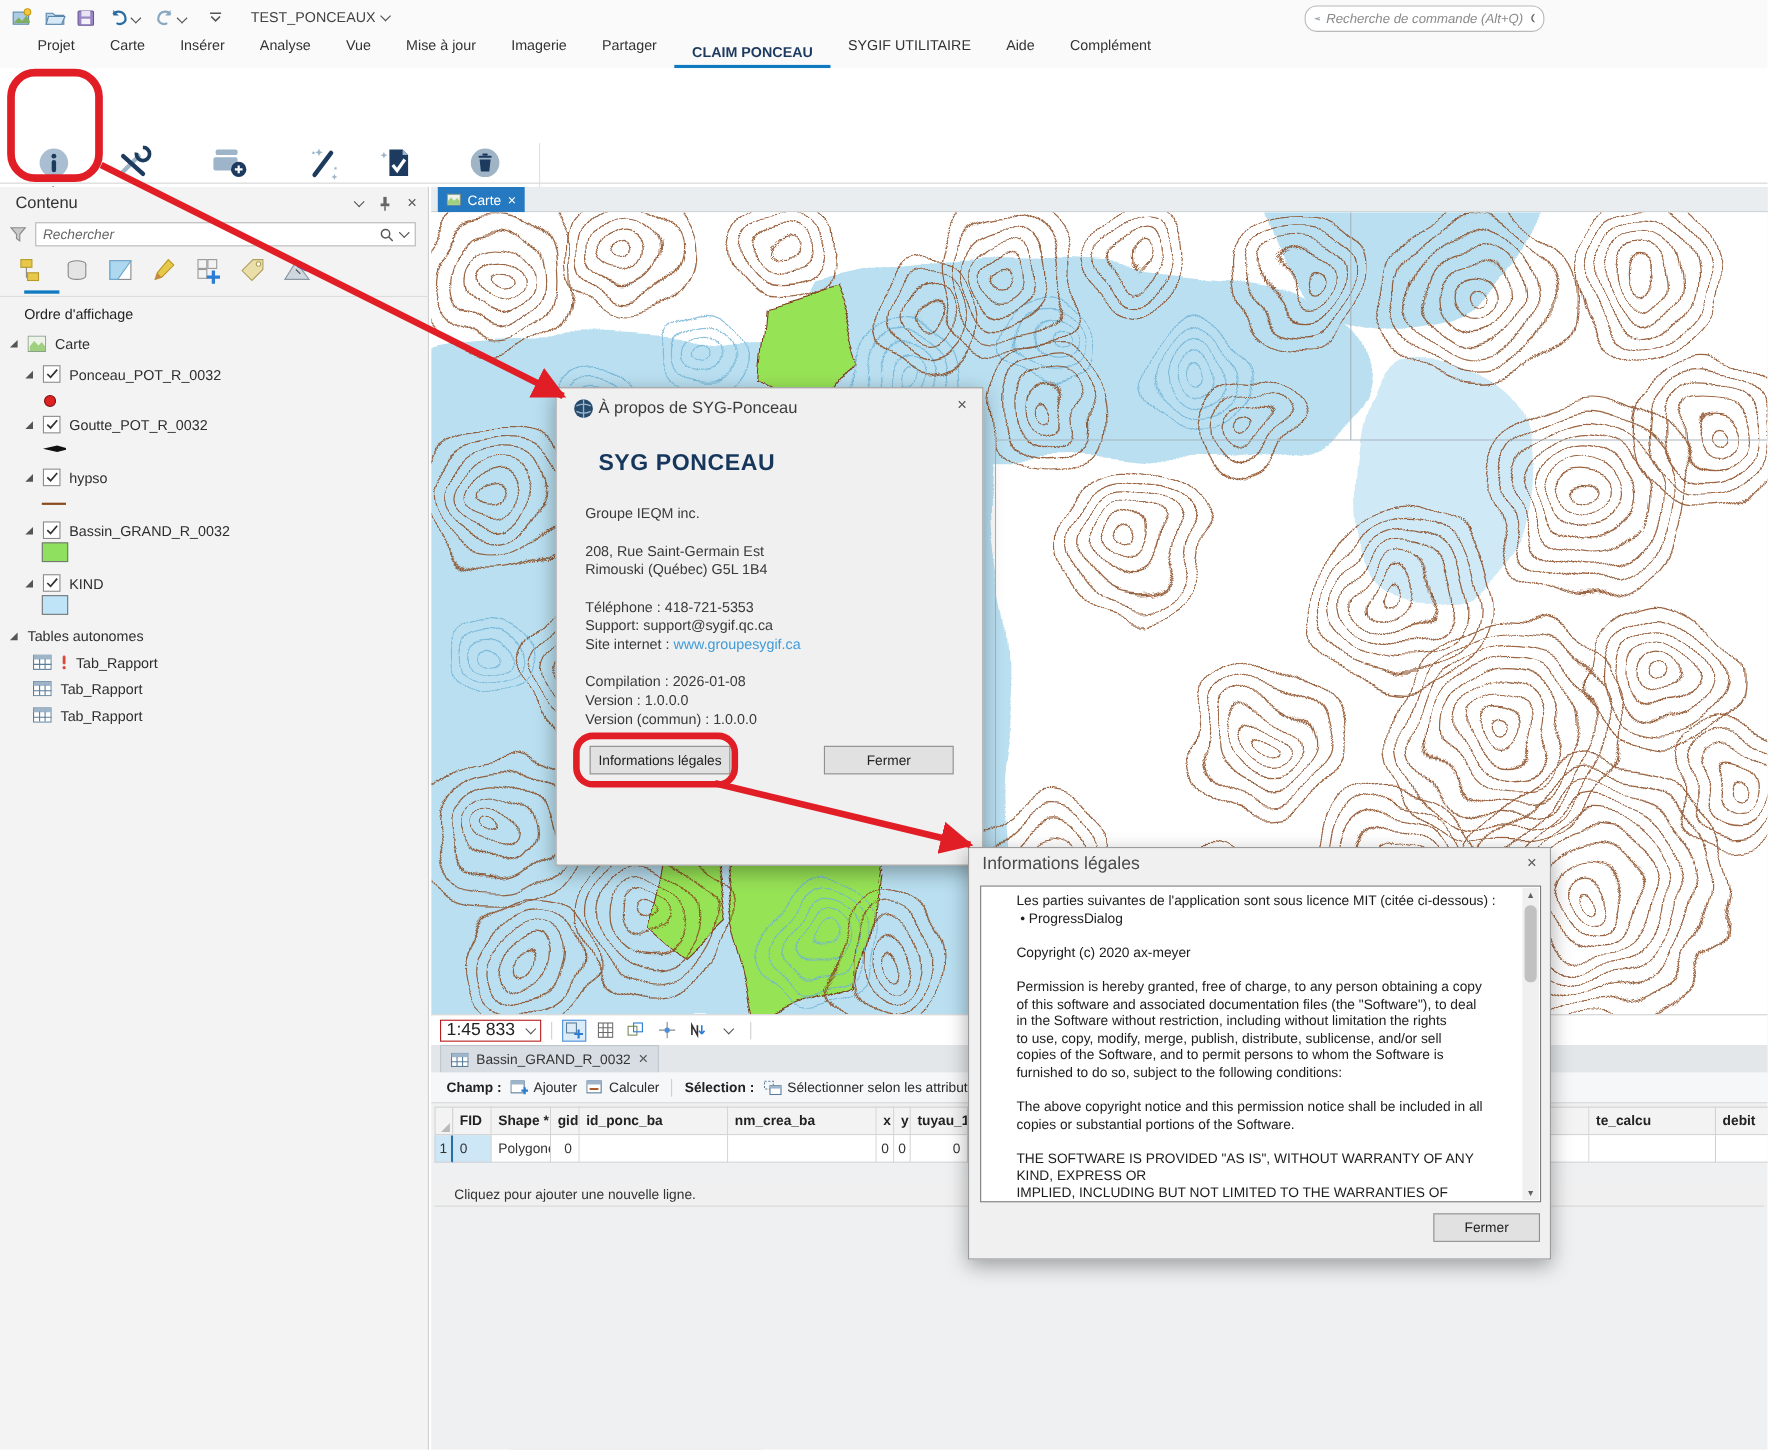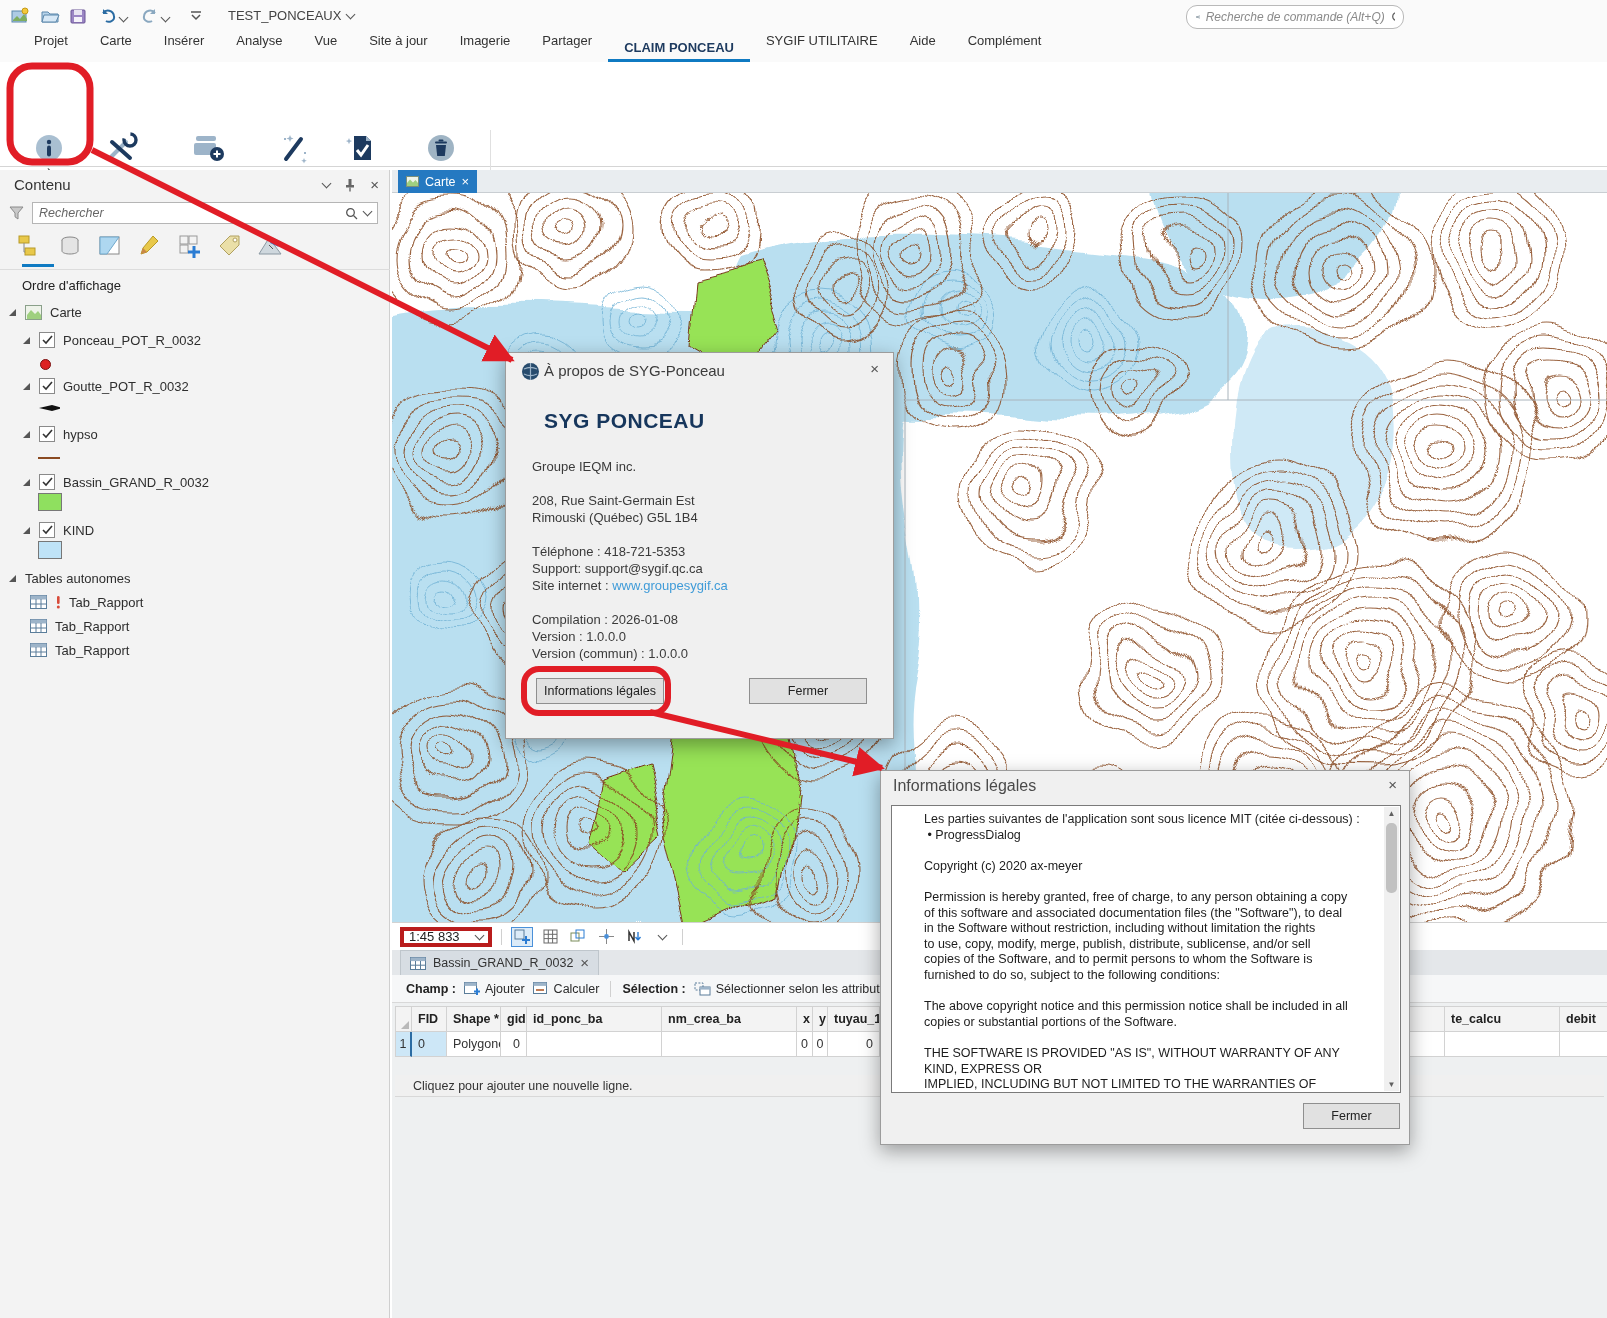--- a/index.html
+++ b/index.html
@@ -41,27 +41,27 @@
   .exp svg{display:block;}
   .sym-dot{width:9px;height:9px;border-radius:50%;background:#d22;border:1px solid #7a1010;}
   .sym-rect{width:22px;height:16px;border:1px solid #777;}
   .sym-line{width:22px;height:0;border-top:2px solid #8a4a21;}
   
   .maparea{left:392px;top:170px;width:1215px;height:780px;background:#e9edf0;}
   .maptabs{position:absolute;left:0;top:0;width:1215px;height:23px;background:#e9edf0;border-bottom:1px solid #c9ced2;box-sizing:border-box;display:flex;}
   .maptab{margin-left:6px;height:23px;background:#2579c1;color:#fff;font-size:12.5px;display:flex;align-items:center;gap:6px;padding:0 8px;cursor:pointer;}
   .map-canvas{position:absolute;left:0;top:23px;width:1215px;height:729px;background:#fff;overflow:hidden;}
   .mapstatus{position:absolute;left:0;top:752px;width:1215px;height:28px;background:#fff;border-top:1px solid #d2d2d2;box-sizing:border-box;display:flex;align-items:center;padding-left:8px;gap:6px;}
-  .scalebox{width:92px;height:20px;border:4px solid #b91c1c;background:#fff;font-size:13px;color:#222;display:flex;align-items:center;justify-content:space-between;padding:0 5px;box-sizing:border-box;cursor:pointer;}
+  .scalebox{width:92px;height:20px;border:1px solid #b91c1c;background:#fff;font-size:16px;color:#222;display:flex;align-items:center;justify-content:space-between;padding:0 5px;box-sizing:border-box;cursor:pointer;}
   .sbico{width:22px;height:20px;display:flex;align-items:center;justify-content:center;cursor:pointer;}
   .sbico.active{border:1px solid #4a90d9;background:#dcebf8;box-sizing:border-box;}
   .vsep{width:1px;height:16px;background:#d0d0d0;margin:0 3px;}
   
   .dlg{background:#f0f0f0;border:1px solid #9c9c9c;box-shadow:0 6px 18px rgba(0,0,0,.35);box-sizing:border-box;}
-  .about{left:505px;top:352px;width:389px;height:387px;z-index:20;}
+  .about{left:505px;top:352px;width:389px;height:435px;z-index:20;}
   .about .dtitle{position:absolute;left:38px;top:9px;font-size:15px;color:#3c3c3c;}
   .appname{position:absolute;left:38px;top:56px;font-size:21px;font-weight:bold;color:#16365c;letter-spacing:.5px;}
   .aline{position:absolute;left:26px;font-size:13px;color:#3a3a3a;}
   .alink{color:#3f9bd8;cursor:pointer;}
   .btn{background:#e1e1e1;border:1px solid #8f8f8f;font-size:12.5px;color:#222;display:flex;align-items:center;justify-content:center;cursor:pointer;box-sizing:border-box;}
   .legal{left:880px;top:770px;width:530px;height:375px;z-index:30;}
   .legal .dtitle{position:absolute;left:12px;top:6px;font-size:16px;color:#4a4a4a;}
   .legal .txtbox{position:absolute;left:10px;top:34px;width:510px;height:288px;background:#fff;border:1px solid #7a7a7a;box-sizing:border-box;overflow:hidden;}
   .legal .txt{position:absolute;left:10px;top:6px;right:24px;font-size:12.5px;line-height:15.6px;color:#1c1c1c;white-space:pre-wrap;margin-left:22px;}
   .vsb{position:absolute;right:1px;top:1px;width:15px;height:284px;background:#f0f0f0;}
@@ -145,21 +145,21 @@
       </svg>
   </div>
 </div>
 
 <div class="abs ribbon-tabs">
   <span class="rtab">Projet</span>
   <span class="rtab">Carte</span>
   <span class="rtab">Insérer</span>
   <span class="rtab">Analyse</span>
   <span class="rtab">Vue</span>
-  <span class="rtab">Site à jour</span>
+  <span class="rtab">Mise à jour</span>
   <span class="rtab">Imagerie</span>
   <span class="rtab">Partager</span>
   <span class="rtab active">CLAIM PONCEAU</span>
   <span class="rtab">SYGIF UTILITAIRE</span>
   <span class="rtab">Aide</span>
   <span class="rtab">Complément</span>
 </div>
 
 <div class="abs ribbon-body">
   <div class="rbtn" style="left:20px;width:58px">

